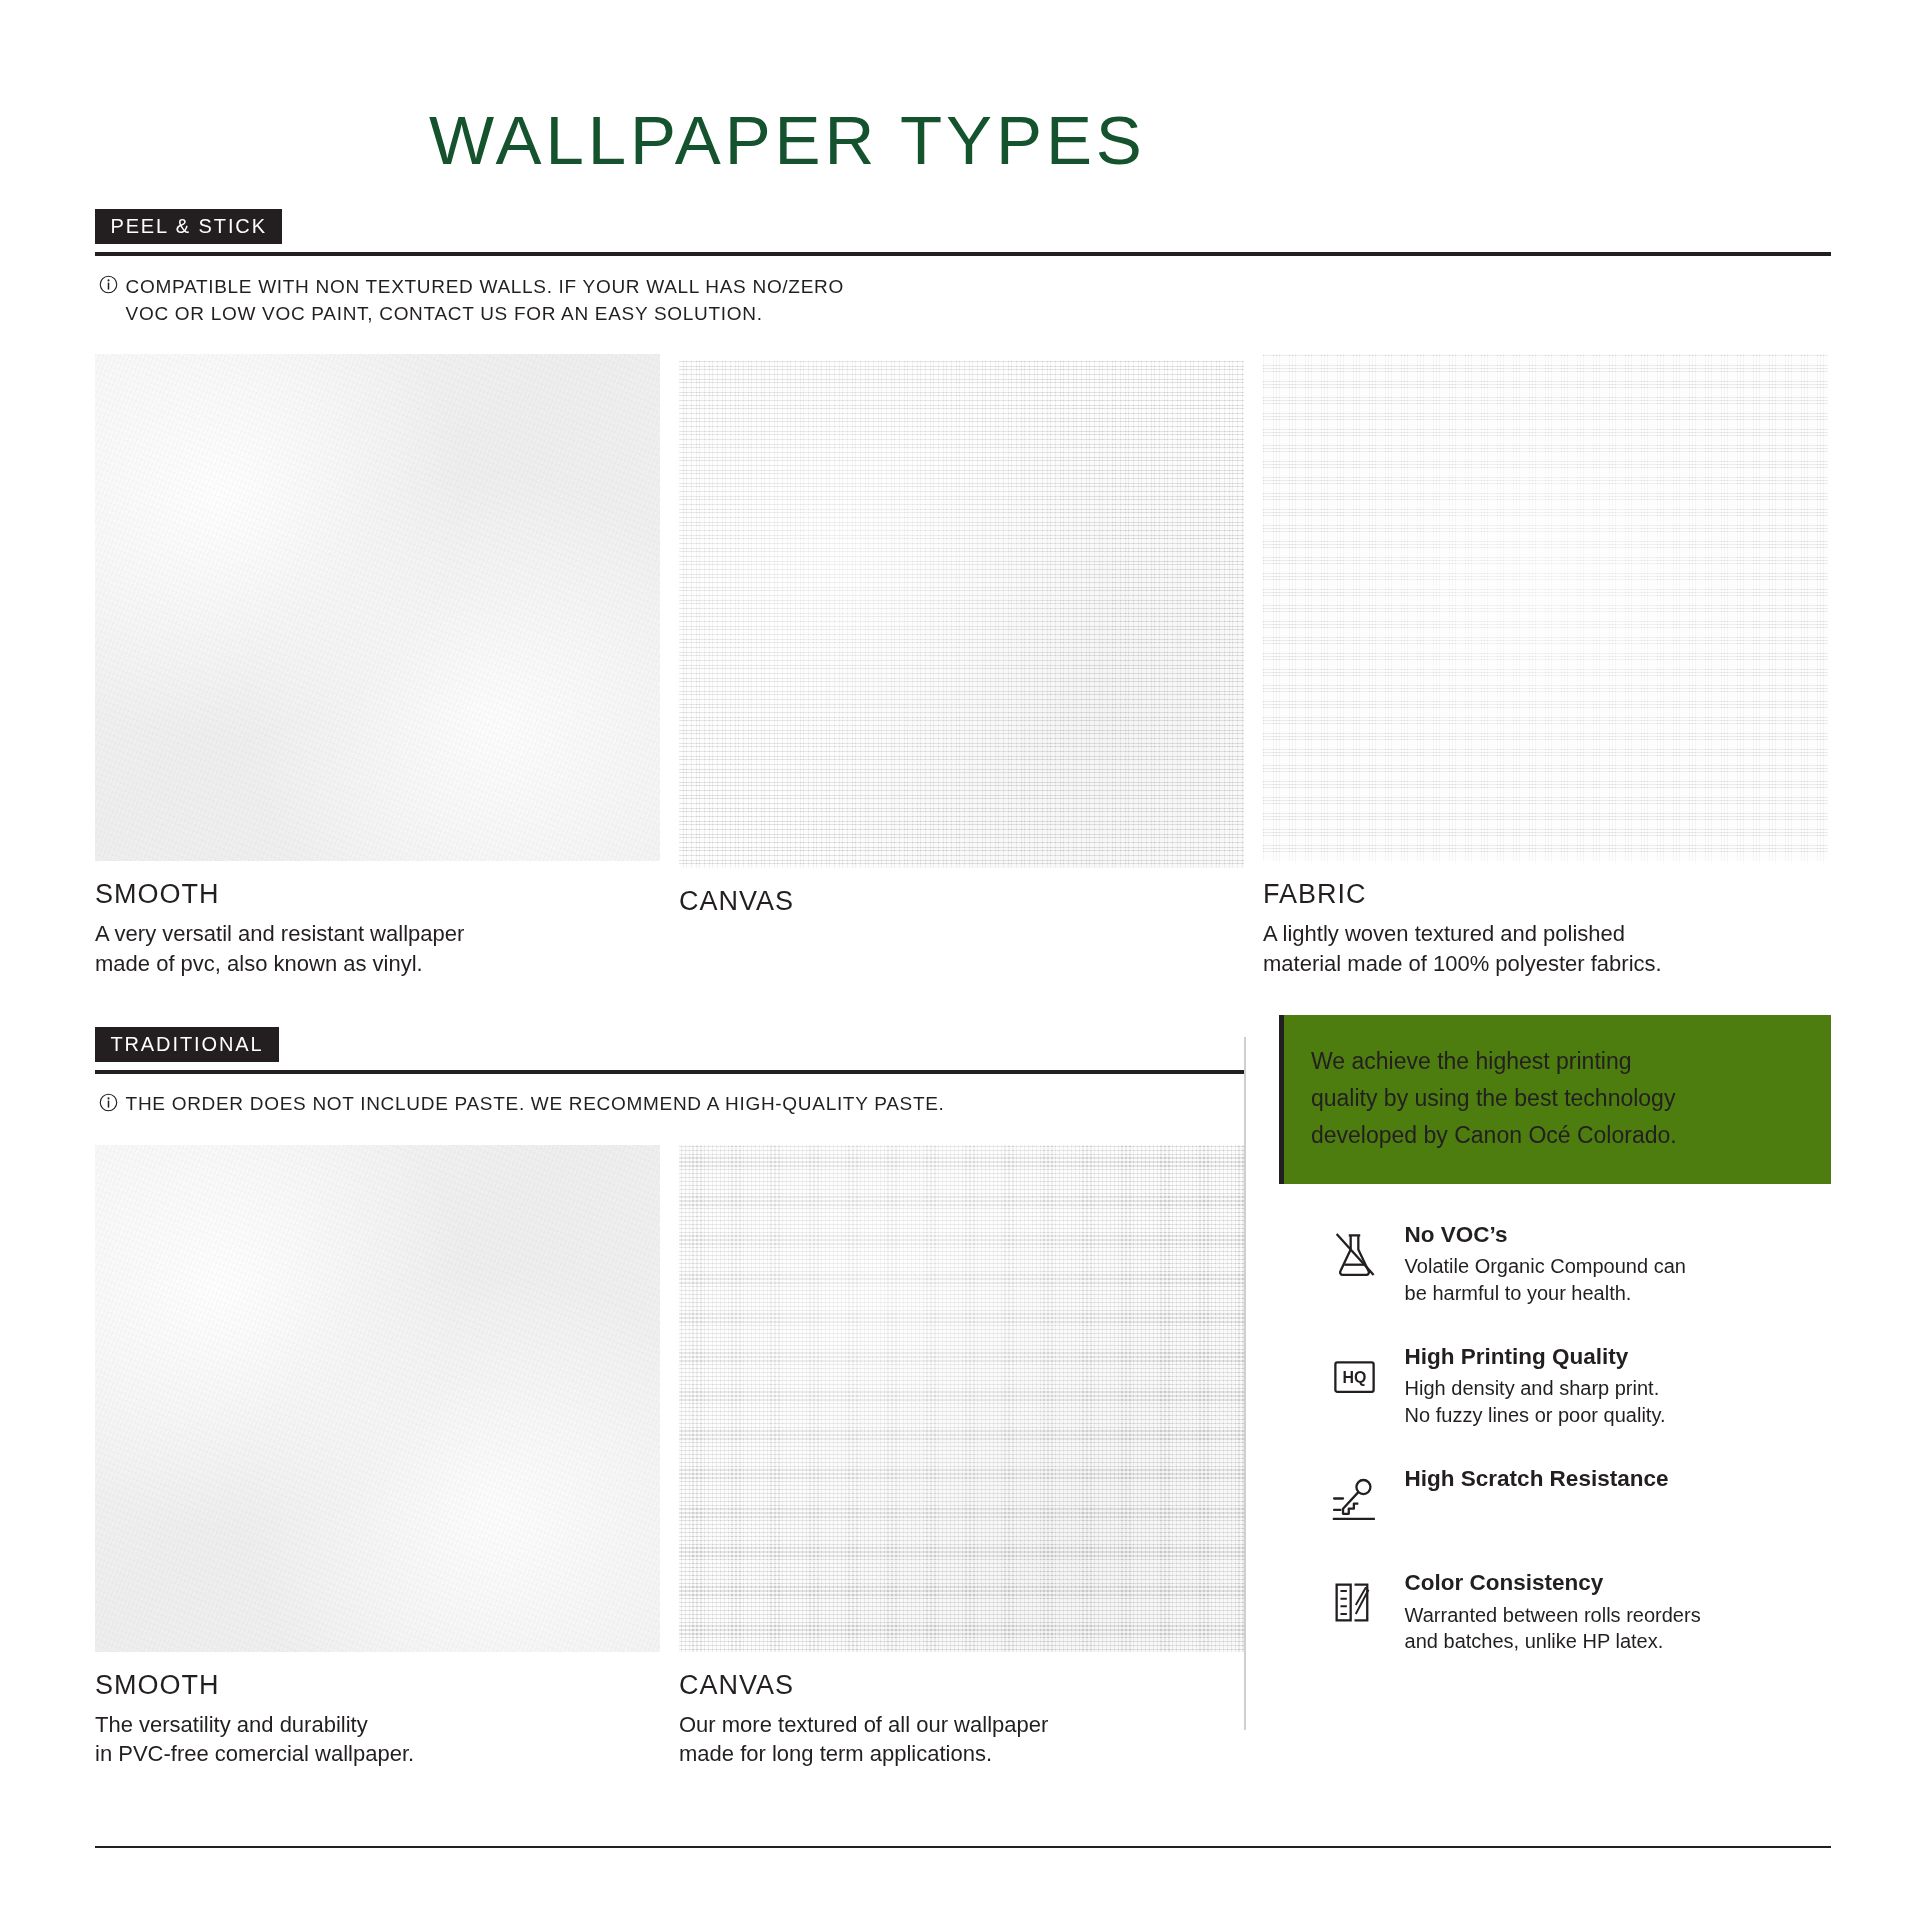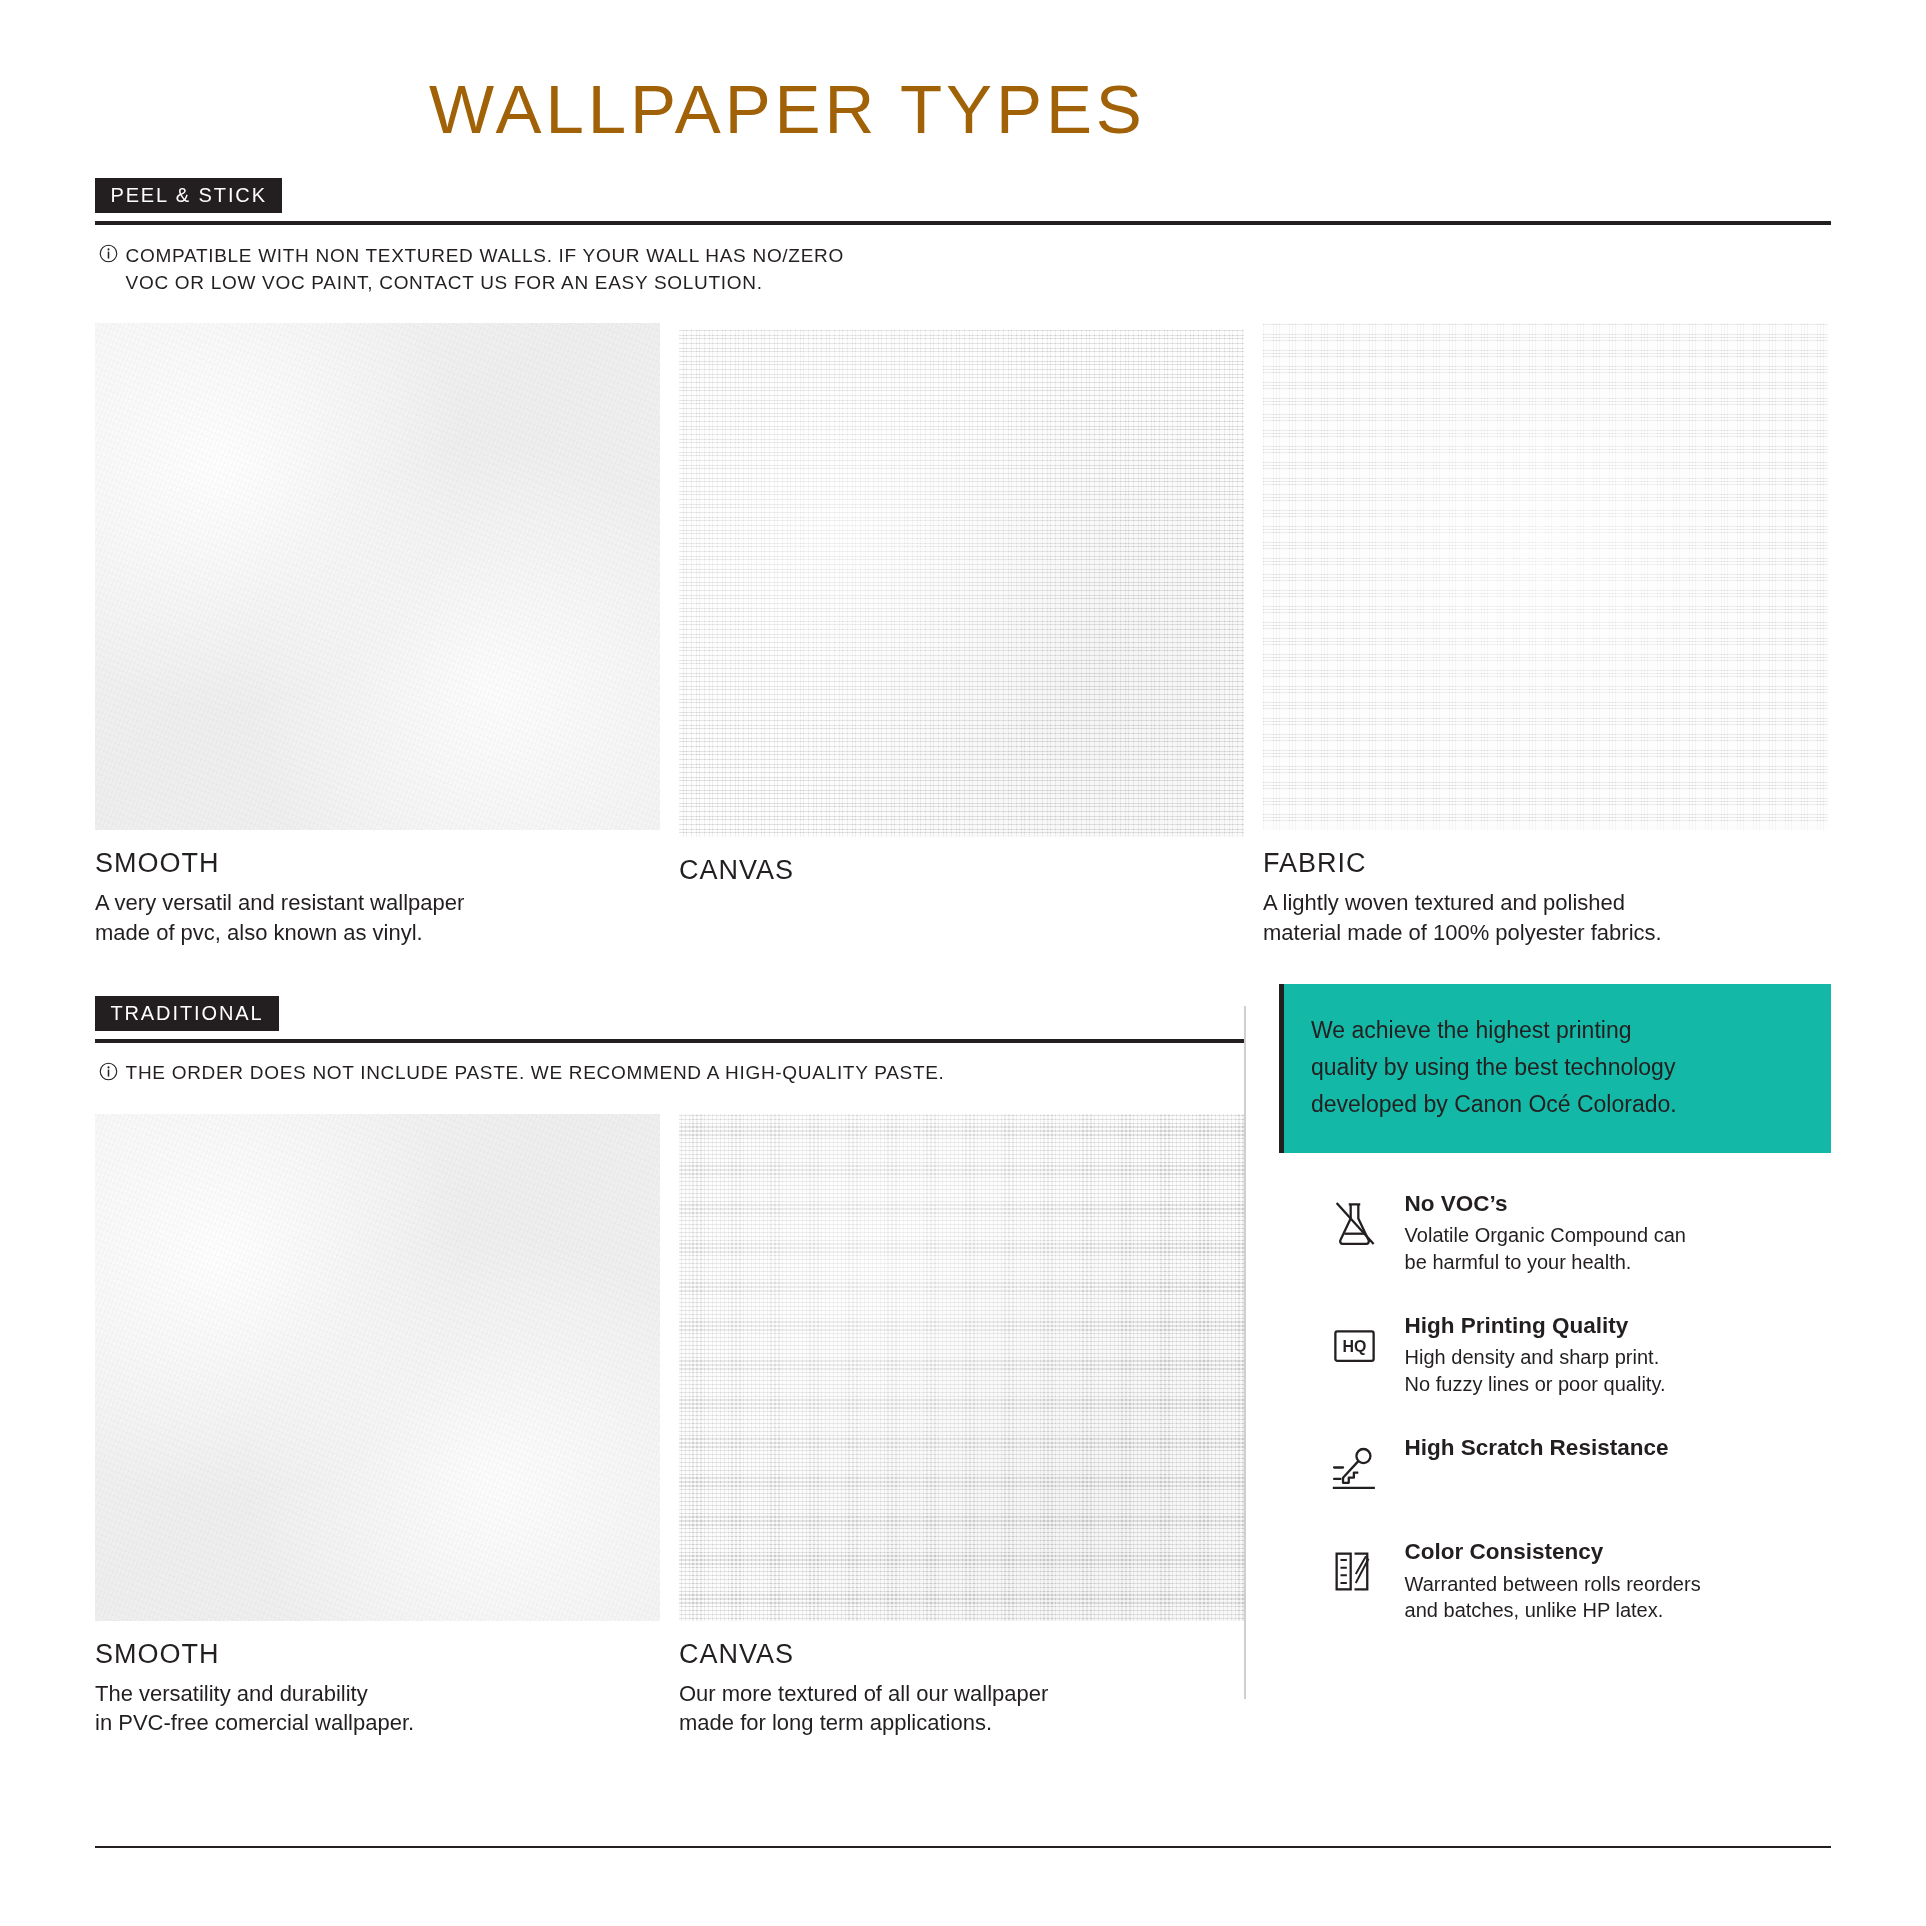--- a/index.html
+++ b/index.html
@@ -21,23 +21,23 @@
     height: 1926px;
     box-sizing: border-box;
     padding: 0 95px;
   }
 
   
   .title {
     font-size: 69px;
     font-weight: 300;
     letter-spacing: 3.9px;
-    color: #a16207;
+    color: #14532d;
     margin: 0;
-    padding-top: 72px;
+    padding-top: 103px;
     padding-left: 334px;
     line-height: 1.1;
   }
 
   
   .section-head {
     position: relative;
     margin-top: 40px;
     height: 37px;
   }
@@ -206,21 +206,21 @@
   .right-divider {
     position: absolute;
     left: 0;
     top: 22px;
     bottom: 39px;
     width: 1.9px;
     background: #cfcfcf;
   }
 
   .quote-box {
-    background: #14b8a6;
+    background: #4d7c0f;
     border-left: 5.8px solid #231f20;
     padding: 28px 26px 29.5px 27px;
     box-sizing: border-box;
   }
   .quote-text {
     font-size: 23px;
     line-height: 1.62;
     color: #231f20;
     white-space: pre-line;
   }

